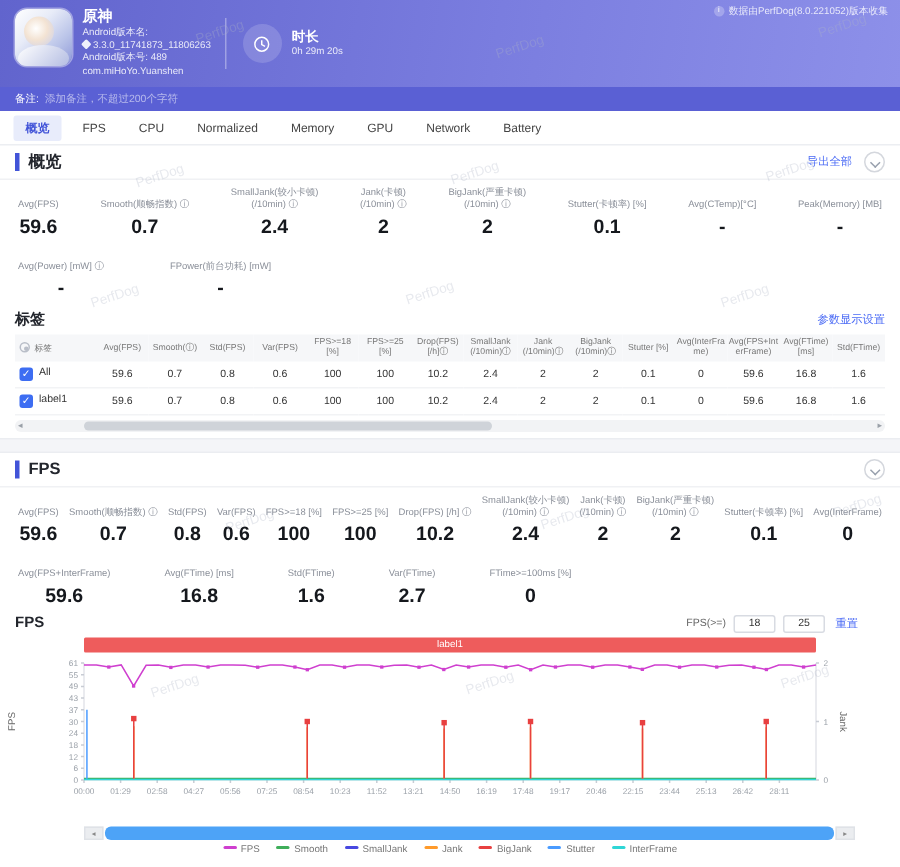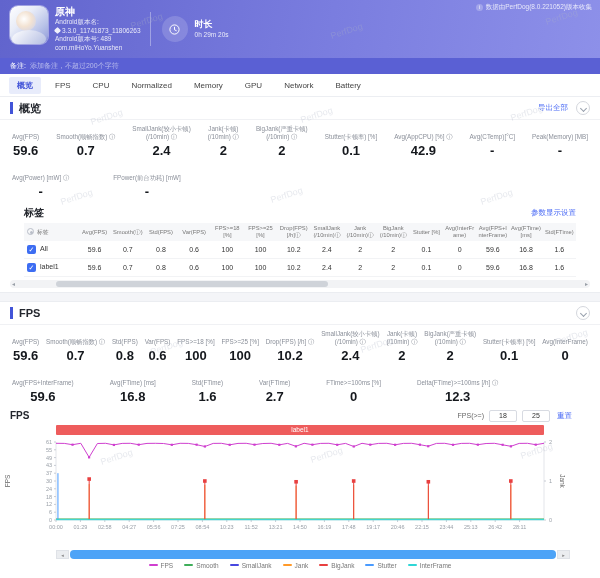--- a/index.html
+++ b/index.html
@@ -44,21 +44,21 @@
   .collapse-btn{width:14px;height:14px;border:1px solid #d4d7dd;border-radius:50%;position:relative;background:#fff;cursor:pointer;}
   .collapse-btn::after{content:"";position:absolute;left:4px;top:3.5px;width:4px;height:4px;
     border-right:1px solid #98a0ad;border-bottom:1px solid #98a0ad;transform:rotate(45deg);}
   .stats{display:flex;padding:5px 12px 3px;}
   .stats.sb{justify-content:space-between;}
   .stats.lf{gap:44px;}
   .stat{text-align:center;}
   .sl{font-size:6.3px;color:#8a8f99;line-height:8px;min-height:16px;display:flex;flex-direction:column;justify-content:flex-end;white-space:nowrap;}
   .sv{font-size:13px;font-weight:bold;color:#15181d;margin-top:2px;}
   
-  .tags{padding:0 24px;}
+  .tags{padding:0 10px;}
   .tags-h{display:flex;height:21px;align-items:center;}
   .tags-title{font-size:10px;font-weight:bold;color:#23262d;}
   .tags-h .blink{margin-left:auto;}
   table{width:100%;border-collapse:collapse;table-layout:fixed;}
   th{background:#f6f7f9;font-weight:normal;font-size:5.8px;color:#777;padding:2px 1px;line-height:7px;word-wrap:break-word;}
   td{font-size:7px;color:#333;text-align:center;padding:4px 1px;border-bottom:1px solid #f2f3f5;white-space:nowrap;}
   th.labcol{width:54px;text-align:left;padding-left:3px;}
   td.labcol{text-align:left;padding-left:3px;}
   .cb{display:inline-block;width:9px;height:9px;background:#3d6df2;border-radius:2px;color:#fff;font-size:7px;
     line-height:9px;text-align:center;margin-right:4px;vertical-align:-1px;cursor:pointer;}
@@ -167,24 +167,20 @@
          <div class="sl">Jank(卡顿)<br>(/10min) ⓘ</div>
          <div class="sv">2</div>
        </div>
     <div class="stat">
          <div class="sl">BigJank(严重卡顿)<br>(/10min) ⓘ</div>
          <div class="sv">2</div>
        </div>
     <div class="stat">
          <div class="sl">Stutter(卡顿率) [%]</div>
          <div class="sv">0.1</div>
-       </div>
-    <div class="stat">
-         <div class="sl">Avg(AppCPU) [%] ⓘ</div>
-         <div class="sv">42.9</div>
        </div>
     <div class="stat">
          <div class="sl">Avg(CTemp)[°C]</div>
          <div class="sv">-</div>
        </div>
     <div class="stat">
          <div class="sl">Peak(Memory) [MB]</div>
          <div class="sv">-</div>
        </div>
   </div>
@@ -344,24 +340,20 @@
          <div class="sl">Std(FTime)</div>
          <div class="sv">1.6</div>
        </div>
     <div class="stat">
          <div class="sl">Var(FTime)</div>
          <div class="sv">2.7</div>
        </div>
     <div class="stat">
          <div class="sl">FTime&gt;=100ms [%]</div>
          <div class="sv">0</div>
-       </div>
-    <div class="stat">
-         <div class="sl">Delta(FTime)&gt;=100ms [/h] ⓘ</div>
-         <div class="sv">12.3</div>
        </div>
   </div>
 
 <div class="chart-controls">
   <span class="chart-fps-label">FPS</span>
   <div class="cc-right">
     <span class="cc-lab">FPS(&gt;=)</span>
     <input class="num-input" value="18" style="">
     <input class="num-input" value="25" style="">
     <span class="reset-link">重置</span>

